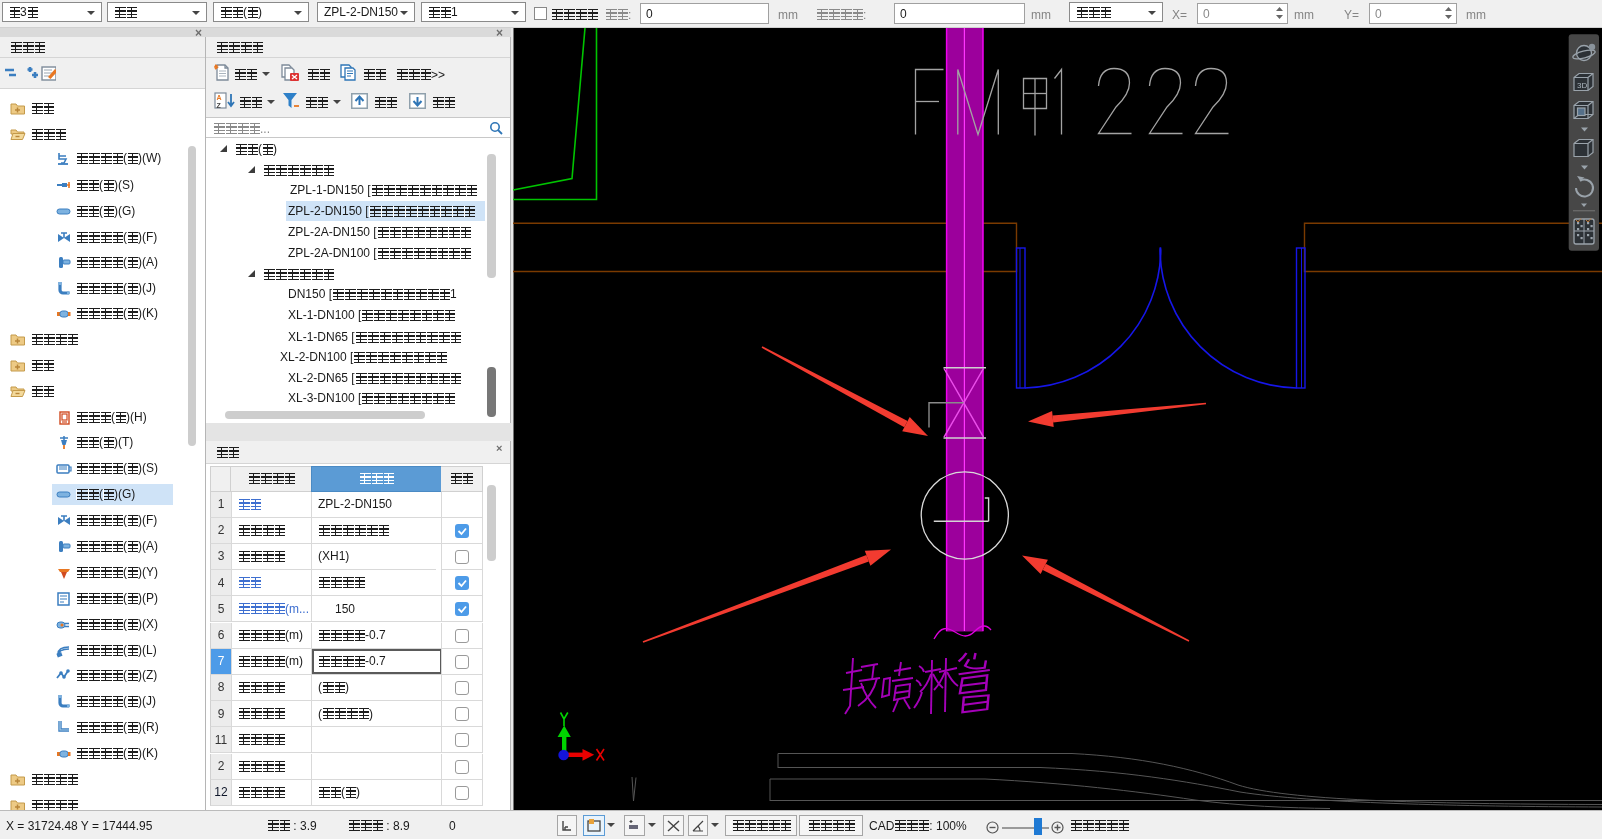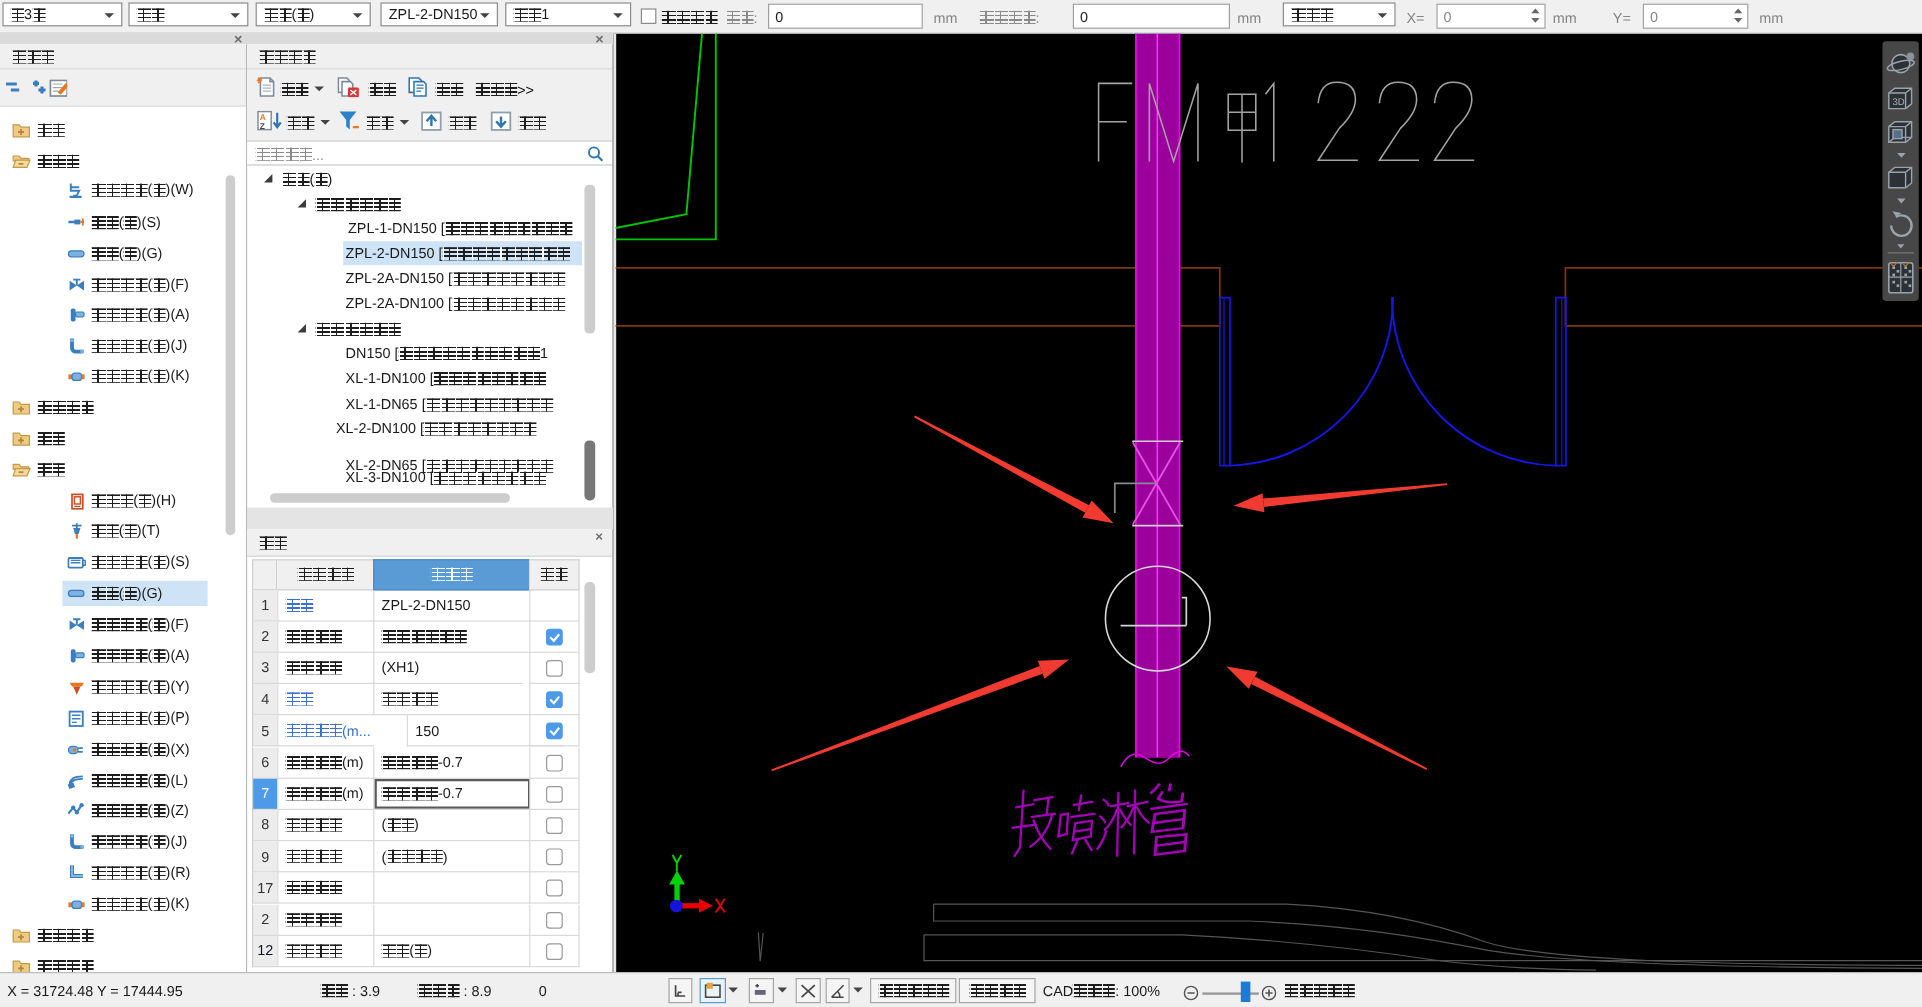--- a/index.html
+++ b/index.html
@@ -320,21 +320,21 @@
 <div class="trow" style="left:82px;top:85px">ZPL-2A-DN150 [<i class="k w6"></i> <i class="k w2"></i></div>
 <div class="trow" style="left:82px;top:106px">ZPL-2A-DN100 [<i class="k w6"></i> <i class="k w2"></i></div>
 <div class="trow" style="left:42px;top:127px">
         <span style="display:inline-block;width:0;height:0;border-left:7px solid transparent;border-bottom:7px solid #3c3c3c;margin-right:8px;margin-bottom:2px"></span>
         <i class="k w6"></i>
       </div>
 <div class="trow" style="left:82px;top:147px">DN150 [<i class="k w6"></i> <i class="k w4"></i> 1</div>
 <div class="trow" style="left:82px;top:168px">XL-1-DN100 [<i class="k w6"></i> <i class="k w2"></i></div>
 <div class="trow" style="left:82px;top:190px">XL-1-DN65 [<i class="k w6"></i> <i class="k w3"></i></div>
 <div class="trow" style="left:74px;top:210px">XL-2-DN100 [<i class="k w6"></i> <i class="k w2"></i></div>
-<div class="trow" style="left:82px;top:241px">XL-2-DN65 [<i class="k w6"></i> <i class="k w3"></i></div>
+<div class="trow" style="left:82px;top:231px">XL-2-DN65 [<i class="k w6"></i> <i class="k w3"></i></div>
 <div class="trow" style="left:82px;top:251px">XL-3-DN100 [<i class="k w6"></i> <i class="k w2"></i></div>
     </div>
 <div class="scroll" style="left:281px;top:117px;width:9px;height:124px"></div>
 <div class="scroll" style="left:281px;top:330px;width:9px;height:50px;background:#777"></div>
 <div class="scroll" style="left:19px;top:374px;width:200px;height:8px"></div>
 </div>
 <div class="abs" id="midgap"></div>
 <div class="abs" id="props">
 <div class="ptitle" style="height:23px">
       <i class="k w2 kf"></i>
@@ -386,21 +386,21 @@
 <div class="cell" style="left:235px;top:129.1px;width:42px;height:26.2px;border-bottom:1px solid #d9d9d9;border-left:1px solid #d9d9d9;border-right:1px solid #d9d9d9">
       <div class="cb cbc" style="left:13px;top:6px"><svg width="14" height="14">
           <path d="M3.5 7 l3 3 4.5 -5.5" stroke="#fff" stroke-width="1.8" fill="none"></path>
         </svg></div>
     </div>
 <div class="cell" style="left:4px;top:155.3px;width:21px;height:26.2px;background:#ececec;color:#333;justify-content:center;border-left:1px solid #d0d0d0;border-bottom:1px solid #d9d9d9">5</div>
 <div class="cell" style="left:25px;top:155.3px;width:81px;height:26.2px;padding-left:6px;border-bottom:1px solid #d9d9d9;border-left:1px solid #d9d9d9">
       <i class="k w4 kb"></i>
       <span style="color:#3e6fd0">(m...</span>
     </div>
-<div class="cell" style="left:105px;top:155.3px;width:131px;height:26.2px;padding-left:6px;border-bottom:1px solid #d9d9d9;border-left:1px solid #d9d9d9;margin-left:28px;">150</div>
+<div class="cell" style="left:105px;top:155.3px;width:131px;height:26.2px;padding-left:23px;border-bottom:1px solid #d9d9d9;border-left:1px solid #d9d9d9;">150</div>
 <div class="cell" style="left:235px;top:155.3px;width:42px;height:26.2px;border-bottom:1px solid #d9d9d9;border-left:1px solid #d9d9d9;border-right:1px solid #d9d9d9">
       <div class="cb cbc" style="left:13px;top:6px"><svg width="14" height="14">
           <path d="M3.5 7 l3 3 4.5 -5.5" stroke="#fff" stroke-width="1.8" fill="none"></path>
         </svg></div>
     </div>
 <div class="cell" style="left:4px;top:181.5px;width:21px;height:26.2px;background:#ececec;color:#333;justify-content:center;border-left:1px solid #d0d0d0;border-bottom:1px solid #d9d9d9">6</div>
 <div class="cell" style="left:25px;top:181.5px;width:81px;height:26.2px;padding-left:6px;border-bottom:1px solid #d9d9d9;border-left:1px solid #d9d9d9">
       <i class="k w4"></i>
       <span style="color:#1a1a1a">(m)</span>
     </div>
@@ -426,21 +426,21 @@
       <div class="cb cbu" style="left:13px;top:6px"></div>
     </div>
 <div class="cell" style="left:4px;top:260.1px;width:21px;height:26.2px;background:#ececec;color:#333;justify-content:center;border-left:1px solid #d0d0d0;border-bottom:1px solid #d9d9d9">9</div>
 <div class="cell" style="left:25px;top:260.1px;width:81px;height:26.2px;padding-left:6px;border-bottom:1px solid #d9d9d9;border-left:1px solid #d9d9d9">
       <i class="k w4"></i>
     </div>
 <div class="cell" style="left:105px;top:260.1px;width:131px;height:26.2px;padding-left:6px;border-bottom:1px solid #d9d9d9;border-left:1px solid #d9d9d9;">(<i class="k w4"></i>)</div>
 <div class="cell" style="left:235px;top:260.1px;width:42px;height:26.2px;border-bottom:1px solid #d9d9d9;border-left:1px solid #d9d9d9;border-right:1px solid #d9d9d9">
       <div class="cb cbu" style="left:13px;top:6px"></div>
     </div>
-<div class="cell" style="left:4px;top:286.3px;width:21px;height:26.2px;background:#ececec;color:#333;justify-content:center;border-left:1px solid #d0d0d0;border-bottom:1px solid #d9d9d9">17</div>
+<div class="cell" style="left:4px;top:286.3px;width:21px;height:26.2px;background:#ececec;color:#333;justify-content:center;border-left:1px solid #d0d0d0;border-bottom:1px solid #d9d9d9">11</div>
 <div class="cell" style="left:25px;top:286.3px;width:81px;height:26.2px;padding-left:6px;border-bottom:1px solid #d9d9d9;border-left:1px solid #d9d9d9">
       <i class="k w4"></i>
     </div>
 <div class="cell" style="left:105px;top:286.3px;width:131px;height:26.2px;padding-left:6px;border-bottom:1px solid #d9d9d9;border-left:1px solid #d9d9d9;"></div>
 <div class="cell" style="left:235px;top:286.3px;width:42px;height:26.2px;border-bottom:1px solid #d9d9d9;border-left:1px solid #d9d9d9;border-right:1px solid #d9d9d9">
       <div class="cb cbu" style="left:13px;top:6px"></div>
     </div>
 <div class="cell" style="left:4px;top:312.5px;width:21px;height:26.2px;background:#ececec;color:#333;justify-content:center;border-left:1px solid #d0d0d0;border-bottom:1px solid #d9d9d9">2</div>
 <div class="cell" style="left:25px;top:312.5px;width:81px;height:26.2px;padding-left:6px;border-bottom:1px solid #d9d9d9;border-left:1px solid #d9d9d9">
       <i class="k w4"></i>

